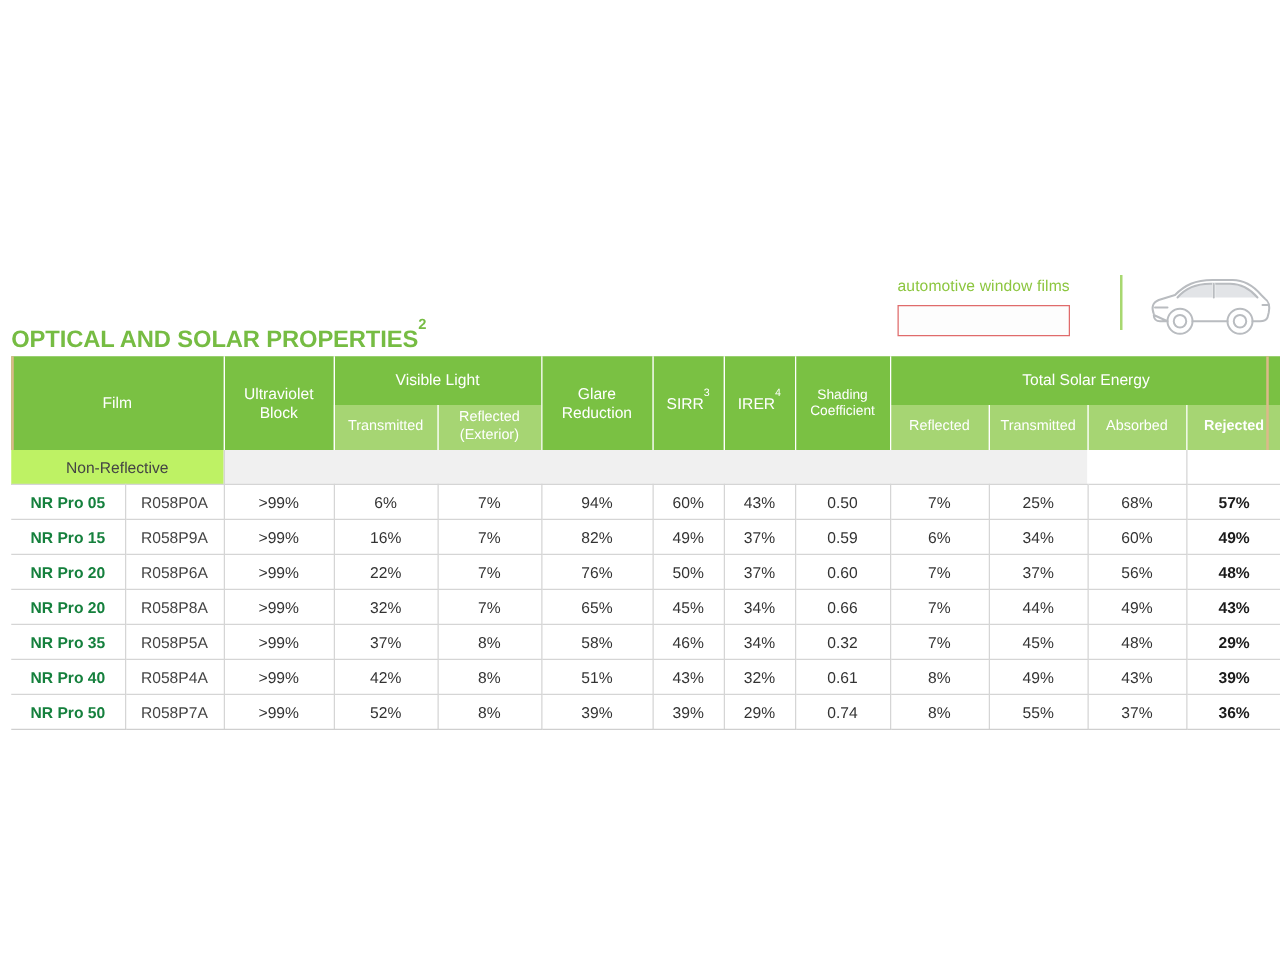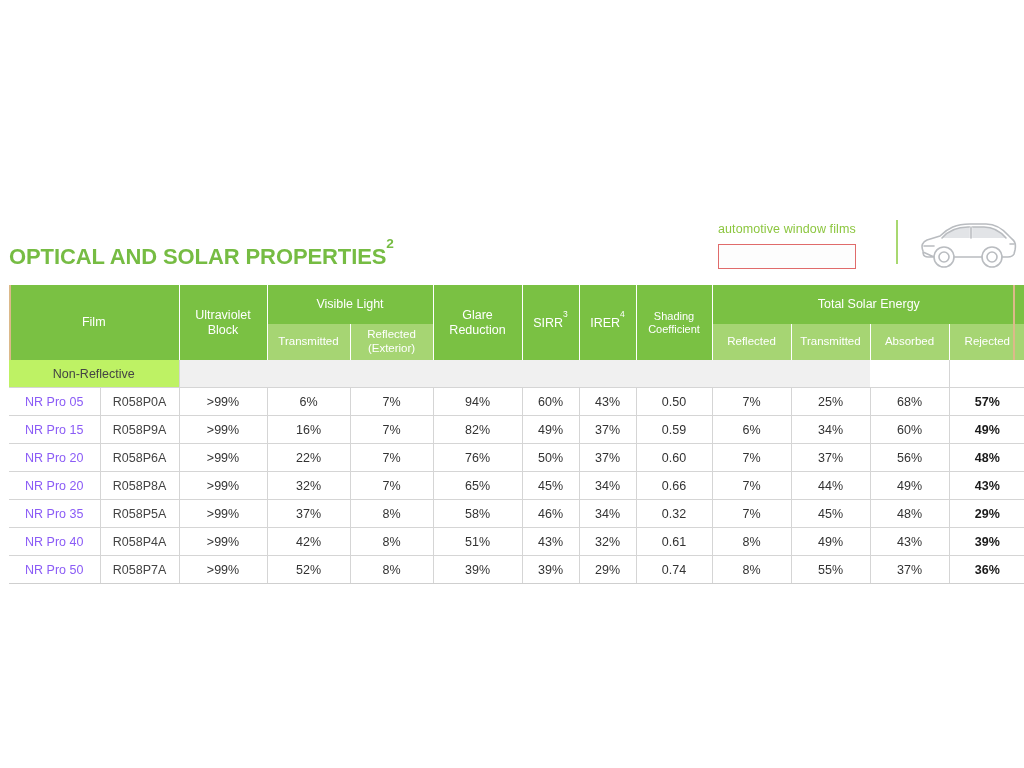--- a/index.html
+++ b/index.html
@@ -58,23 +58,23 @@
   }
   .brand-car {
     margin-left: 20px;
     margin-top: 0px;
   }
 
   
   .sheet-title {
     position: absolute;
     left: 9px;
-    top: 244px;
+    top: 260px;
     color: #76bc43;
-    font-size: 22px;
+    font-size: 19px;
     font-weight: bold;
     letter-spacing: -0.1px;
     white-space: nowrap;
   }
   .sheet-title sup {
     font-size: 0.62em;
     font-weight: bold;
     top: -0.62em;
     position: relative;
   }
@@ -102,21 +102,21 @@
     line-height: 1.18;
     text-align: center;
     vertical-align: middle;
     border-right: 1px solid #ffffff;
   }
   thead th.sub {
     background: #a6d573;
     font-size: 11.5px;
   }
   thead th.sub-bold {
-    font-weight: normal;
+    font-weight: bold;
   }
   thead th.small {
     font-size: 11px;
   }
   thead th.last {
     border-right: none;
   }
   .hdr-top { height: 39px; }
   .hdr-sub { height: 36px; }
 
@@ -173,22 +173,22 @@
     height: 27px;
     font-size: 12.5px;
     color: #333333;
     text-align: center;
     vertical-align: middle;
     border-right: 1px solid #d5d5d5;
     border-bottom: 1px solid #d5d5d5;
     background: #ffffff;
   }
   tbody tr.data-row td.film-name {
-    font-weight: normal;
-    color: #8b5cf6;
+    font-weight: bold;
+    color: #15803d;
   }
   tbody tr.data-row td.film-code {
     color: #444444;
   }
   tbody tr.data-row td.rejected {
     font-weight: bold;
     color: #1a1a1a;
     border-right: none;
   }
   tbody tr.data-row:first-child td {

